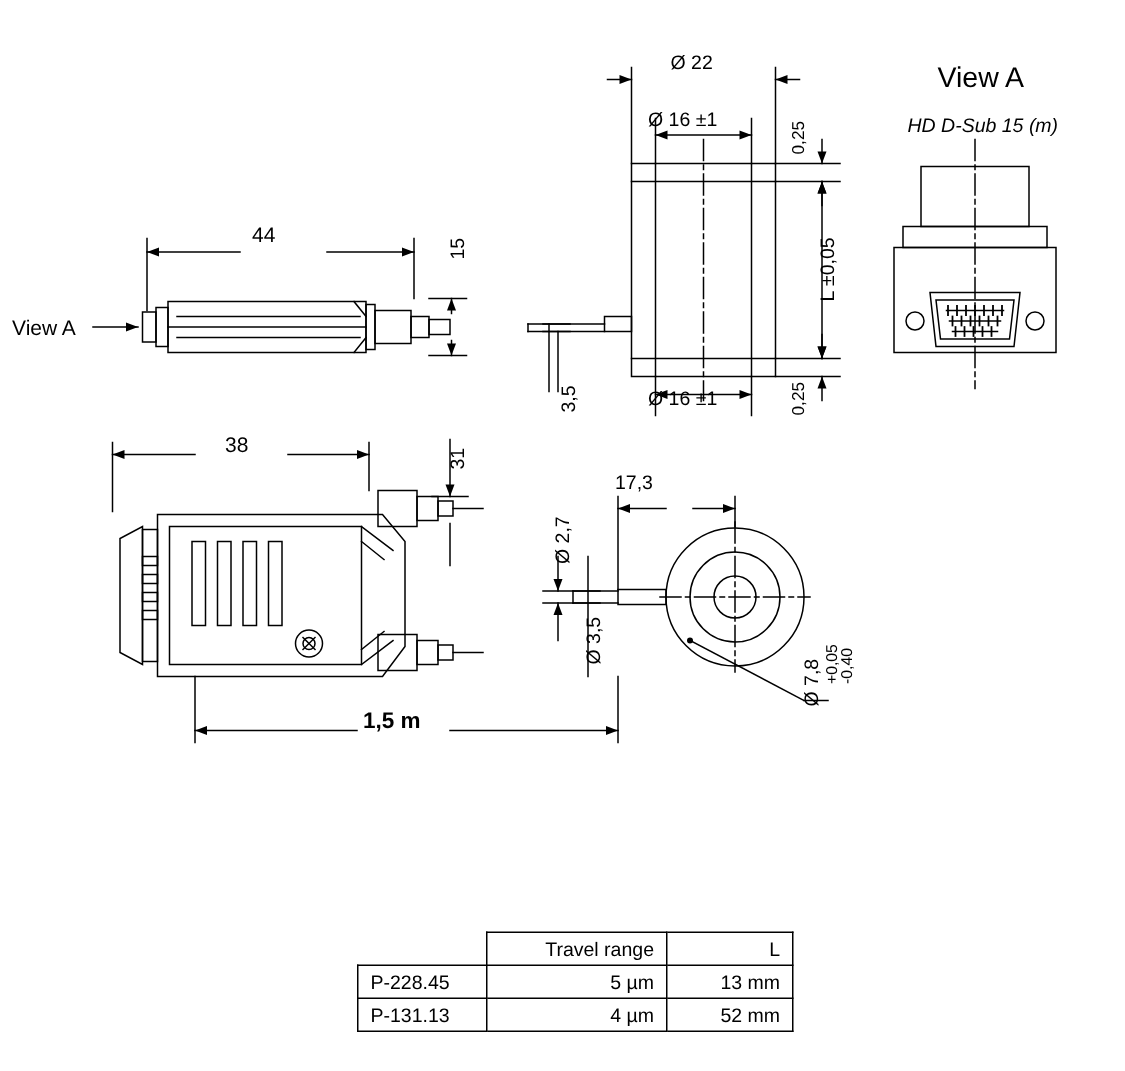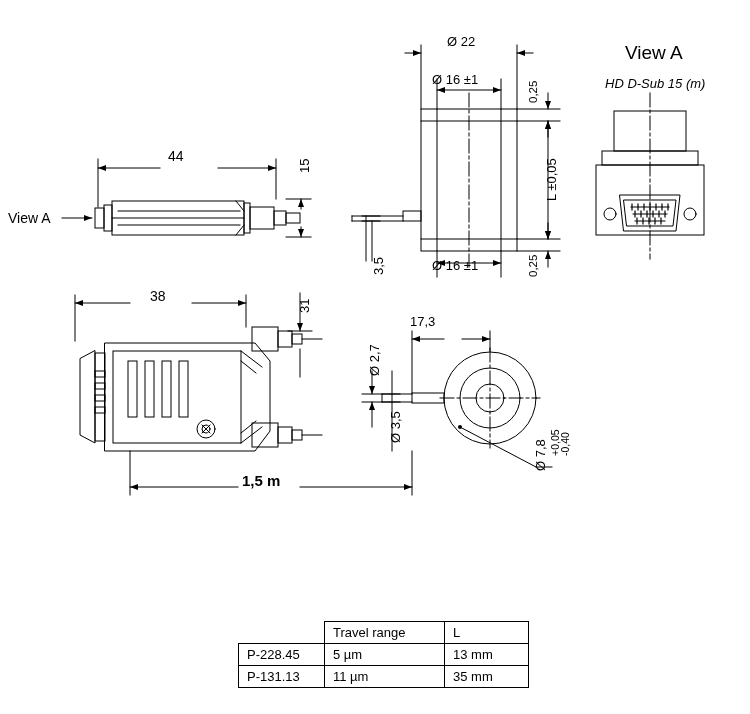--- a/index.html
+++ b/index.html
@@ -42,21 +42,21 @@
   .spec-table {
     position: absolute;
     left: 238px;
     top: 590px;
     border-collapse: collapse;
     font-size: 13px;
   }
   .spec-table td, .spec-table th {
     border: 1px solid #000;
     padding: 3px 8px;
-    text-align: left;
+    text-align: right;
     font-weight: normal;
     height: 20px;
     box-sizing: border-box;
   }
   .spec-table td.first, .spec-table th.first {
     text-align: left;
     min-width: 86px;
   }
   .spec-table th.c2, .spec-table td.c2 { min-width: 120px; }
   .spec-table th.c3, .spec-table td.c3 { min-width: 84px; }
@@ -321,19 +321,19 @@
       <th class="c2">Travel range</th>
       <th class="c3">L</th>
     </tr>
     <tr>
       <td class="first">P-228.45</td>
       <td class="c2">5 µm</td>
       <td class="c3">13 mm</td>
     </tr>
     <tr>
       <td class="first">P-131.13</td>
-      <td class="c2">11 µm</td>
-      <td class="c3">35 mm</td>
+      <td class="c2">4 µm</td>
+      <td class="c3">52 mm</td>
     </tr>
   </tbody>
     </table>
 
 </div>
 
 </body></html>

